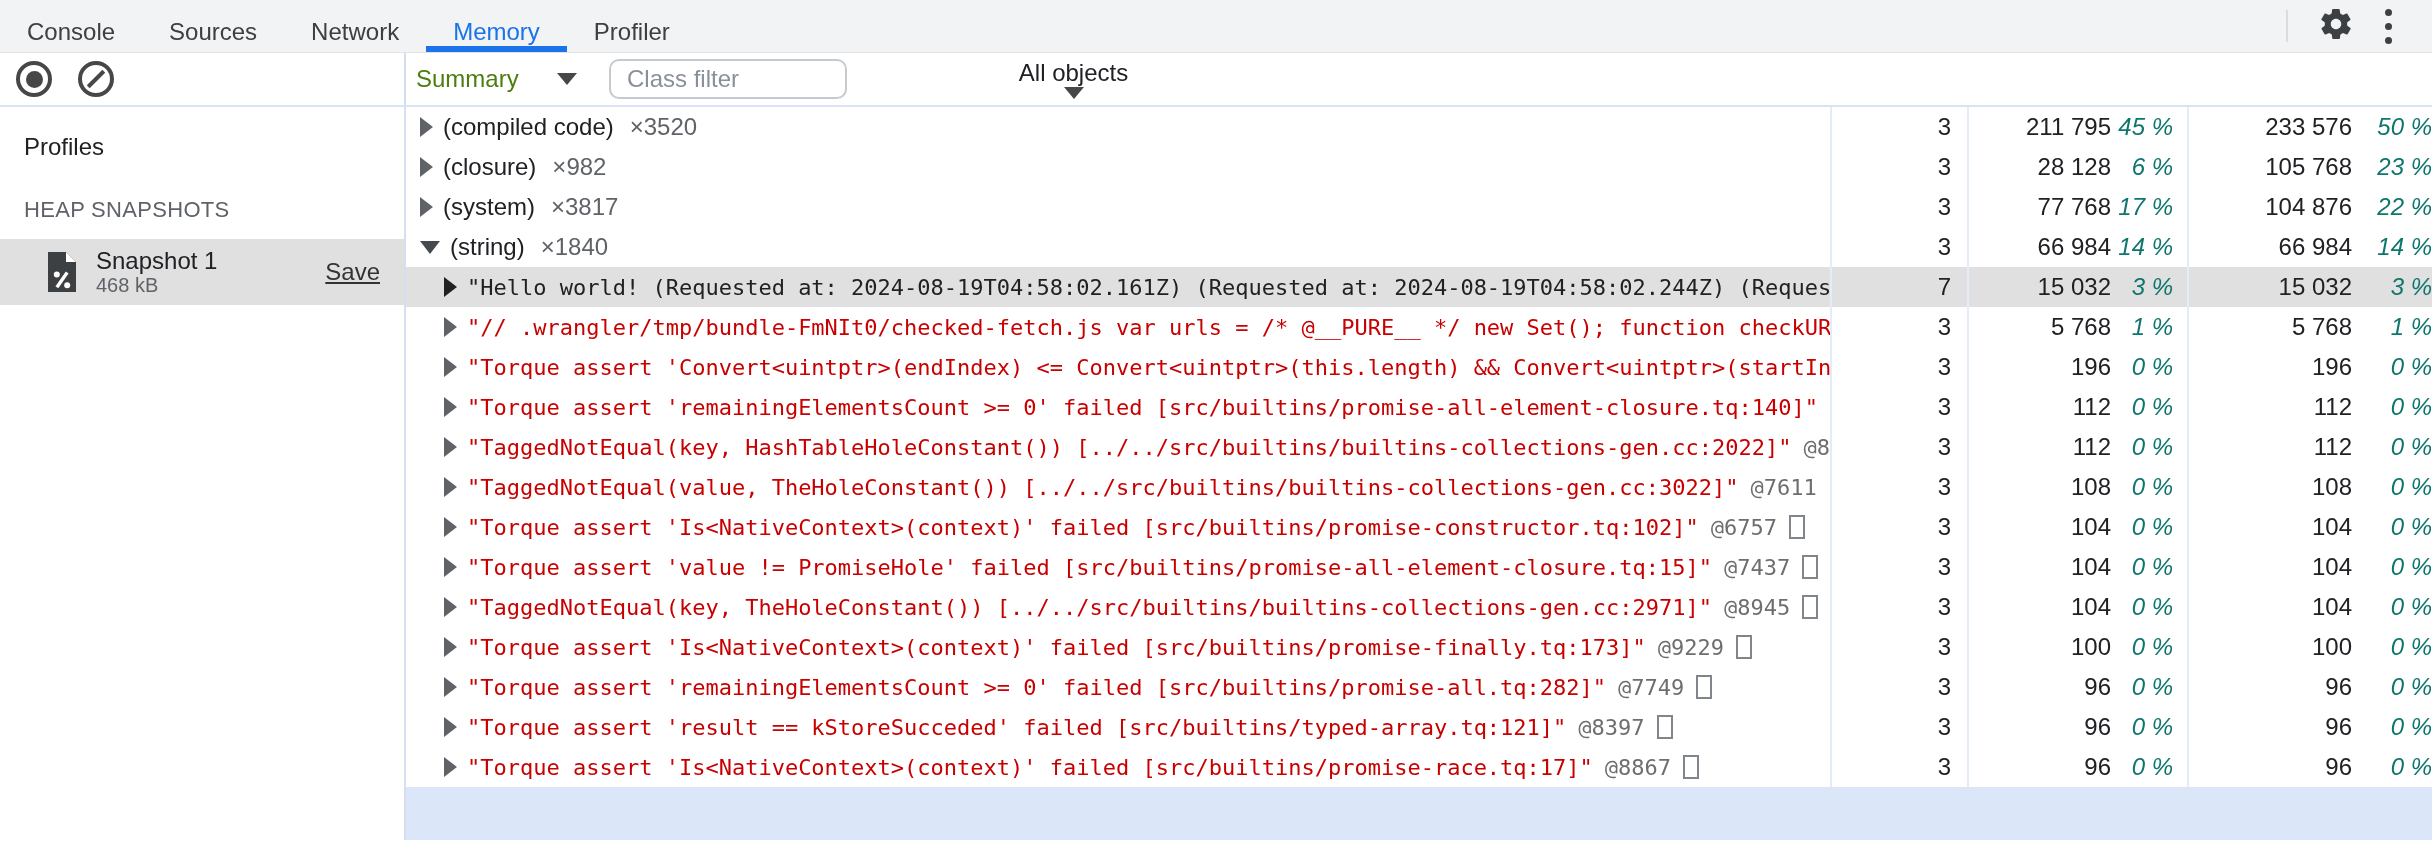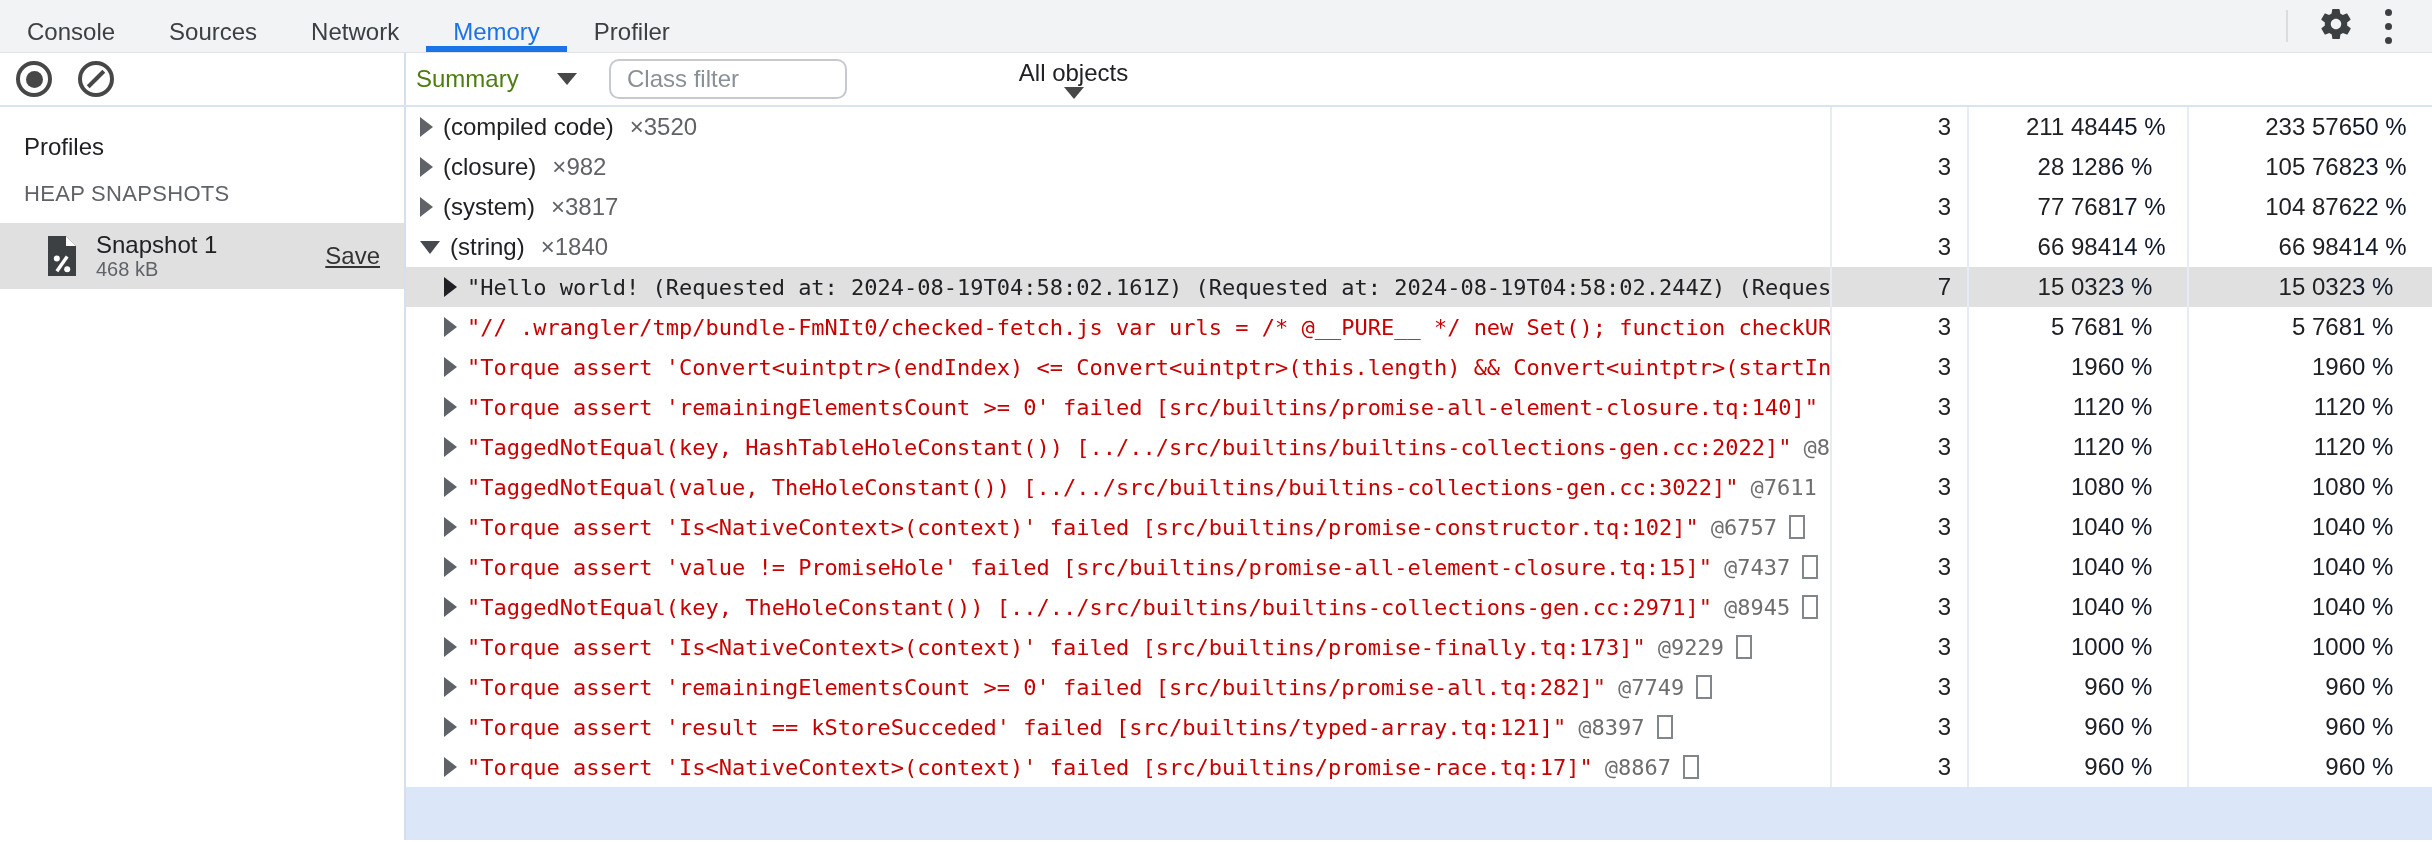--- a/index.html
+++ b/index.html
@@ -37,21 +37,21 @@
                   font-size:24px; color:#202124; padding:0 16px; outline:none;
                   font-family:"Liberation Sans", sans-serif; }
   .class-filter::placeholder { color:#8a9097; }
   .objects-select { margin-left:19px; width:415px; display:flex; align-items:center;
                     justify-content:space-between; font-size:24px; color:#202124;flex-direction:column; }
 
   
   .content { display:flex; height:733px; }
   .sidebar { width:406px; flex:0 0 406px; border-right:2px solid #d4e0f0; background:#fff; }
   .profiles-title { padding:26px 0 0 24px; font-size:24px; color:#202124; }
-  .heap-label { margin-top:20px; padding-left:24px; font-size:22px; color:#5f6368; letter-spacing:.3px; }
+  .heap-label { margin-top:36px; padding-left:24px; font-size:22px; color:#5f6368; letter-spacing:.3px; }
   .snapshot-item { margin-top:16px; height:66px; background:#e0e0e0; display:flex;
                    align-items:center; padding:0 24px 0 44px; }
   .snap-icon { flex:0 0 auto; margin-right:16px; display:flex; }
   .snap-texts { flex:1; line-height:1.15; }
   .snap-name { font-size:24px; color:#202124; }
   .snap-size { font-size:20px; color:#5f6368; }
   .save-link { font-size:24px; color:#333; text-decoration:underline; }
 
   
   .grid { flex:1; display:flex; flex-direction:column; min-width:0; }
@@ -79,21 +79,21 @@
   .string-text { margin-left:10px; font-family:"DejaVu Sans Mono", monospace; font-size:22px; color:#c80000; }
   .row.selected .string-text { color:#202124; }
   .row.selected .arrow.right { border-left-color:#202124; }
   .suffix { margin-left:12px; font-family:"DejaVu Sans Mono", monospace; font-size:22px; color:#6e6e6e; }
   .tofu { display:inline-block; width:16px; height:24px; border:2px solid #80868b; margin-left:12px; flex:0 0 auto; }
 
   .n-cell { display:flex; align-items:center; justify-content:flex-end; color:#202124; }
   .d-cell { width:137px; border-left:2px solid #e3ecf8; padding-right:16px; }
   .s-cell { width:220px; border-left:2px solid #e3ecf8; }
   .r-cell { width:245px; border-left:2px solid #e3ecf8; }
-  .pct { color:#0f172a; text-align:left; }
+  .pct { color:#0f766e; text-align:right;font-style:italic; }
   .s-cell .pct { width:76px; padding-right:14px; }
   .r-cell .pct { width:80px; }
 
   .bottom-strip { flex:1; background:#dbe7f9; }
 </style>
 </head>
 <body>
 
 <div class="tabbar">
   <div id="tabs-host" style="display:flex;">
@@ -169,21 +169,21 @@
   <main class="grid">
     <div class="grid-body" id="rows-host">
         <div class="row group">
           <div class="c-cell">
             <span class="arrow right"></span>
             <span class="group-label">(compiled code)</span>
             <span class="group-count">×3520</span>
           </div>
           <div class="n-cell d-cell">3</div>
           <div class="n-cell s-cell">
-            <span>211 484</span>
+            <span>211 795</span>
             <span class="pct">45 %</span>
           </div>
           <div class="n-cell r-cell">
             <span>233 576</span>
             <span class="pct">50 %</span>
           </div>
         </div>
         <div class="row group">
           <div class="c-cell">
             <span class="arrow right"></span>

